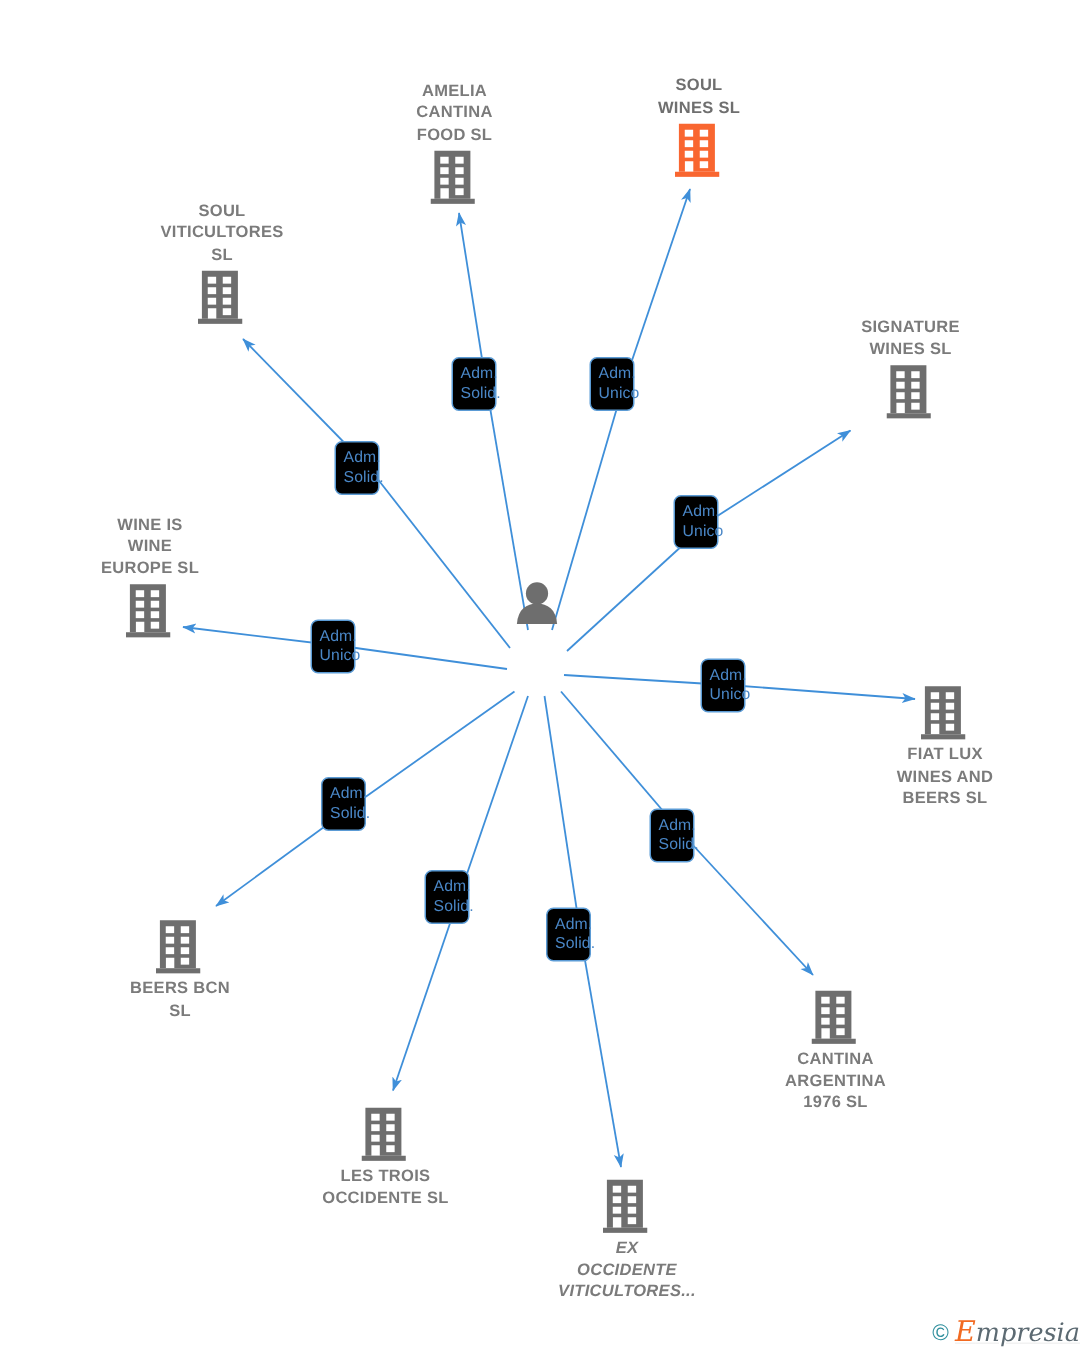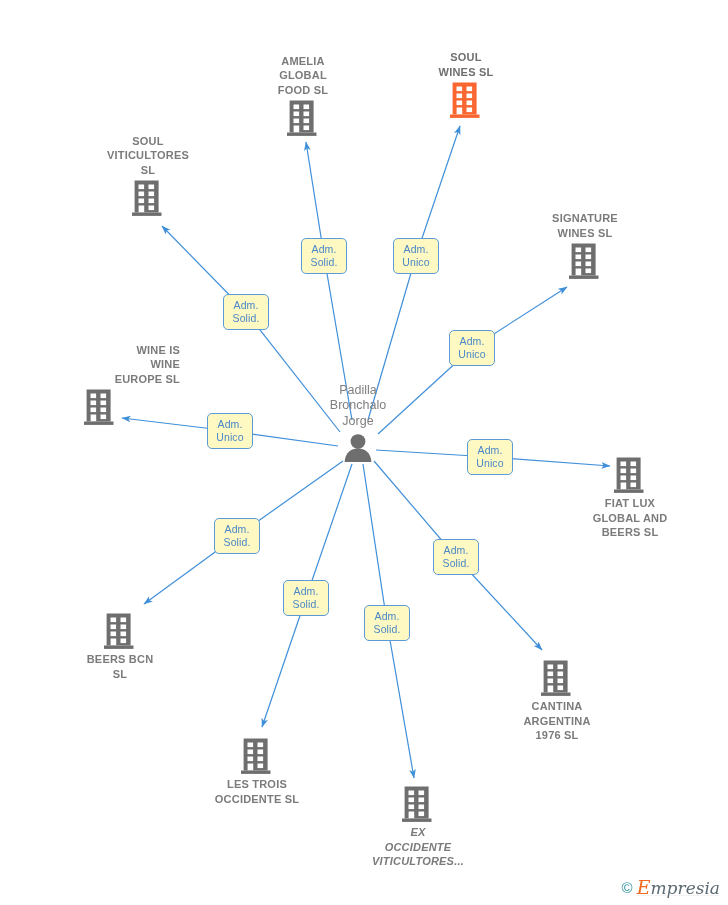--- a/index.html
+++ b/index.html
@@ -61,27 +61,27 @@
     height: 34px;
   }
   .bld {
     display: block;
   }
   .edge-label {
     position: absolute;
     box-sizing: border-box;
     border: 1px solid #5b9bd5;
     border-radius: 5px;
-    background: #fef9c3;
+    background: #000000;
     color: #4a87c7;
     font-size: 10.5px;
     line-height: 13px;
     text-align: center;
     padding: 4px 5px 4px 5px;
-    width: 46px;
+    width: 30px;
     margin-left: -23px;
     margin-top: -18px;
     white-space: pre-line;
     letter-spacing: 0.1px;
   }
   #watermark {
     position: absolute;
     right: 8px;
     bottom: 6px;
     font-size: 17px;
@@ -142,33 +142,30 @@
         <line x1="306" y1="598" x2="262" y2="727" stroke="#3f8fd9" stroke-width="1.2" marker-end="url(#arrow)"></line>
         <line x1="363" y1="464" x2="387" y2="623" stroke="#3f8fd9" stroke-width="1.2"></line>
         <line x1="387" y1="623" x2="414" y2="778" stroke="#3f8fd9" stroke-width="1.2" marker-end="url(#arrow)"></line>
         <line x1="374" y1="461" x2="456" y2="557" stroke="#3f8fd9" stroke-width="1.2"></line>
         <line x1="456" y1="557" x2="542" y2="650" stroke="#3f8fd9" stroke-width="1.2" marker-end="url(#arrow)"></line>
       </g>
   </svg>
 
   <div id="nodes-layer">
       <div class="node" style="top: 382.5px; left: 358px;">
-        <div class="node-label person">Padilla
-Bronchalo
-Jorge</div>
         <div class="icon-wrap person-wrap">
           <svg class="bld" width="32" height="30" viewBox="0 0 32 30" aria-hidden="true">
             <circle cx="16" cy="8.6" r="7.4" fill="#6e6e6e"></circle>
             <path d="M2.6 29 C3.2 19.4 9 15.4 16 15.4 C23 15.4 28.8 19.4 29.4 29 Z" fill="#6e6e6e"></path>
           </svg>
         </div>
       </div>
       <div class="node" style="top: 53.5px; left: 303px;">
         <div class="node-label">AMELIA
-GLOBAL
+CANTINA
 FOOD  SL</div>
         <div class="icon-wrap">
           <svg class="bld" width="32" height="38" viewBox="0 0 32 38" aria-hidden="true">
             <rect x="2.6" y="1.5" width="24" height="32" fill="#6e6e6e"></rect>
             <rect x="6.5" y="5.5" width="5.6" height="4.6" fill="#fff"></rect>
             <rect x="16.5" y="5.5" width="5.6" height="4.6" fill="#fff"></rect>
             <rect x="6.5" y="12.5" width="5.6" height="4.6" fill="#fff"></rect>
             <rect x="16.5" y="12.5" width="5.6" height="4.6" fill="#fff"></rect>
             <rect x="6.5" y="19.5" width="5.6" height="4.6" fill="#fff"></rect>
             <rect x="16.5" y="19.5" width="5.6" height="4.6" fill="#fff"></rect>
@@ -208,39 +205,39 @@
             <rect x="6.5" y="12.5" width="5.6" height="4.6" fill="#fff"></rect>
             <rect x="16.5" y="12.5" width="5.6" height="4.6" fill="#fff"></rect>
             <rect x="6.5" y="19.5" width="5.6" height="4.6" fill="#fff"></rect>
             <rect x="16.5" y="19.5" width="5.6" height="4.6" fill="#fff"></rect>
             <rect x="16.5" y="26.5" width="5.6" height="4.6" fill="#fff"></rect>
             <rect x="6.6" y="26.5" width="5.6" height="7" fill="#fff"></rect>
             <rect x="0" y="33.5" width="29.5" height="3.4" fill="#6e6e6e"></rect>
           </svg>
         </div>
       </div>
-      <div class="node" style="top: 211px; left: 585px;">
+      <div class="node" style="top: 211px; left: 607px;">
         <div class="node-label">SIGNATURE
 WINES SL</div>
         <div class="icon-wrap">
           <svg class="bld" width="32" height="38" viewBox="0 0 32 38" aria-hidden="true">
             <rect x="2.6" y="1.5" width="24" height="32" fill="#6e6e6e"></rect>
             <rect x="6.5" y="5.5" width="5.6" height="4.6" fill="#fff"></rect>
             <rect x="16.5" y="5.5" width="5.6" height="4.6" fill="#fff"></rect>
             <rect x="6.5" y="12.5" width="5.6" height="4.6" fill="#fff"></rect>
             <rect x="16.5" y="12.5" width="5.6" height="4.6" fill="#fff"></rect>
             <rect x="6.5" y="19.5" width="5.6" height="4.6" fill="#fff"></rect>
             <rect x="16.5" y="19.5" width="5.6" height="4.6" fill="#fff"></rect>
             <rect x="16.5" y="26.5" width="5.6" height="4.6" fill="#fff"></rect>
             <rect x="6.6" y="26.5" width="5.6" height="7" fill="#fff"></rect>
             <rect x="0" y="33.5" width="29.5" height="3.4" fill="#6e6e6e"></rect>
           </svg>
         </div>
       </div>
-      <div class="node" style="top: 342.5px; left: 100px; text-align: right;">
+      <div class="node" style="top: 342.5px; left: 100px;">
         <div class="node-label">WINE IS
 WINE
 EUROPE  SL</div>
         <div class="icon-wrap">
           <svg class="bld" width="32" height="38" viewBox="0 0 32 38" aria-hidden="true">
             <rect x="2.6" y="1.5" width="24" height="32" fill="#6e6e6e"></rect>
             <rect x="6.5" y="5.5" width="5.6" height="4.6" fill="#fff"></rect>
             <rect x="16.5" y="5.5" width="5.6" height="4.6" fill="#fff"></rect>
             <rect x="6.5" y="12.5" width="5.6" height="4.6" fill="#fff"></rect>
             <rect x="16.5" y="12.5" width="5.6" height="4.6" fill="#fff"></rect>
@@ -261,21 +258,21 @@
             <rect x="6.5" y="12.5" width="5.6" height="4.6" fill="#fff"></rect>
             <rect x="16.5" y="12.5" width="5.6" height="4.6" fill="#fff"></rect>
             <rect x="6.5" y="19.5" width="5.6" height="4.6" fill="#fff"></rect>
             <rect x="16.5" y="19.5" width="5.6" height="4.6" fill="#fff"></rect>
             <rect x="16.5" y="26.5" width="5.6" height="4.6" fill="#fff"></rect>
             <rect x="6.6" y="26.5" width="5.6" height="7" fill="#fff"></rect>
             <rect x="0" y="33.5" width="29.5" height="3.4" fill="#6e6e6e"></rect>
           </svg>
         </div>
         <div class="node-label below">FIAT LUX
-GLOBAL AND
+WINES AND
 BEERS  SL</div>
       </div>
       <div class="node" style="top: 610px; left: 120px;">
         <div class="icon-wrap">
           <svg class="bld" width="32" height="38" viewBox="0 0 32 38" aria-hidden="true">
             <rect x="2.6" y="1.5" width="24" height="32" fill="#6e6e6e"></rect>
             <rect x="6.5" y="5.5" width="5.6" height="4.6" fill="#fff"></rect>
             <rect x="16.5" y="5.5" width="5.6" height="4.6" fill="#fff"></rect>
             <rect x="6.5" y="12.5" width="5.6" height="4.6" fill="#fff"></rect>
             <rect x="16.5" y="12.5" width="5.6" height="4.6" fill="#fff"></rect>

